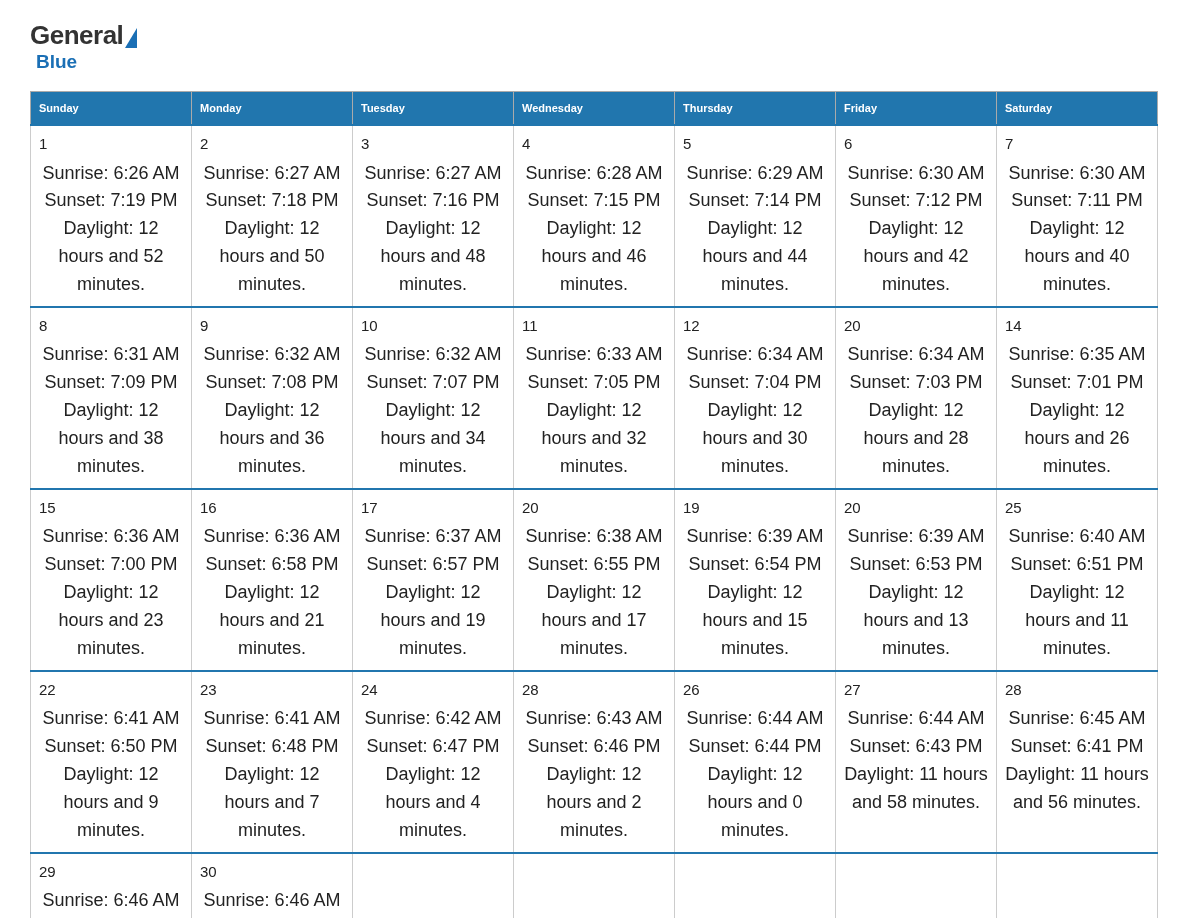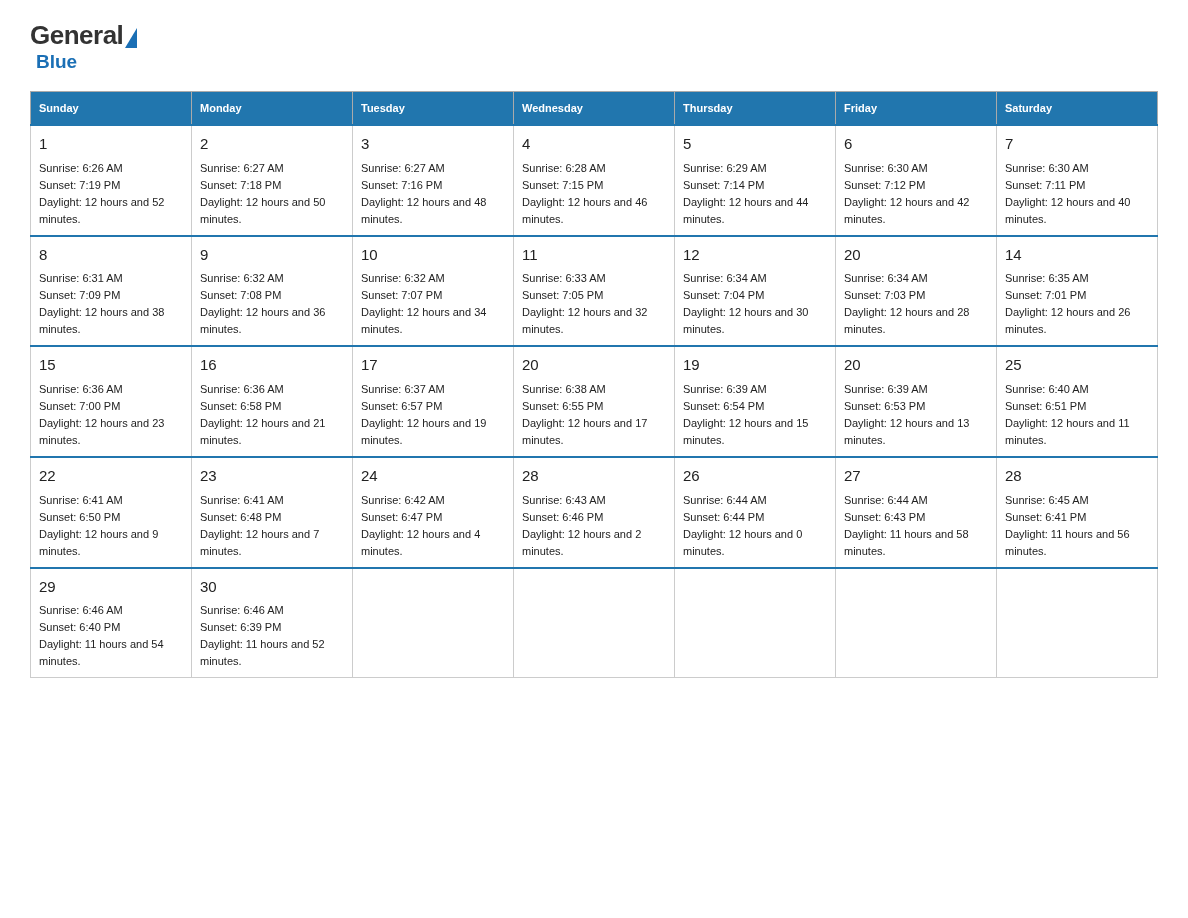--- a/index.html
+++ b/index.html
@@ -87,23 +87,24 @@
       width: 14.28%;
       min-height: 90px;
     }
     .day-num {
       font-size: 15px;
       font-weight: normal;
       display: block;
       margin-bottom: 4px;
     }
     .day-info {
-      font-size: 11px;
+      font-size: 18px;
       color: #222;
       line-height: 1.55;
+      text-align: center;
     }
     .week-row td {
       border-top: 2px solid #2176ae;
     }
     .empty-cell {
       background: #fff;
     }
   </style>
 </head>
 <body>

